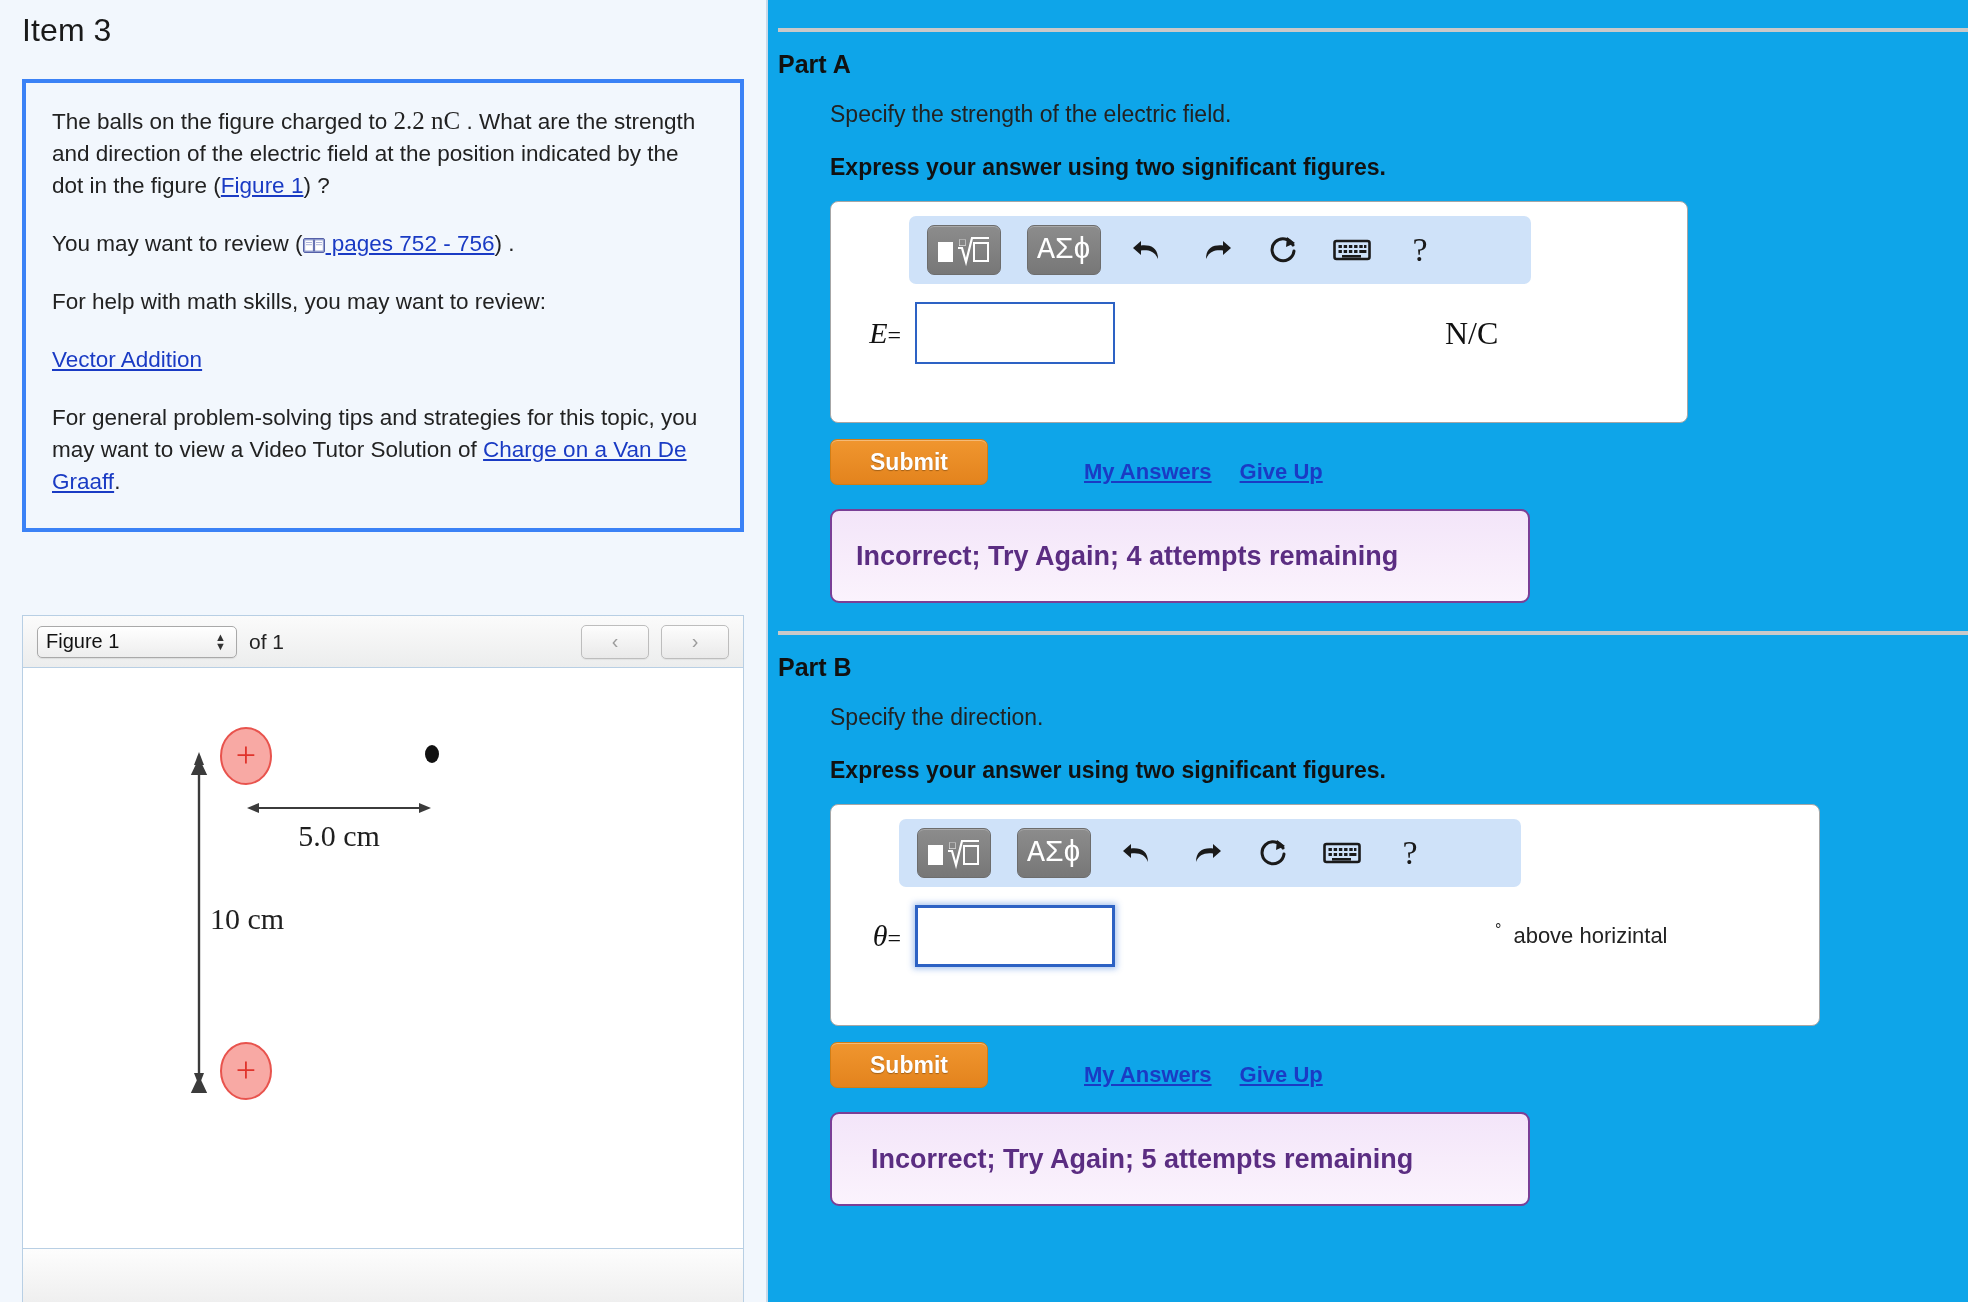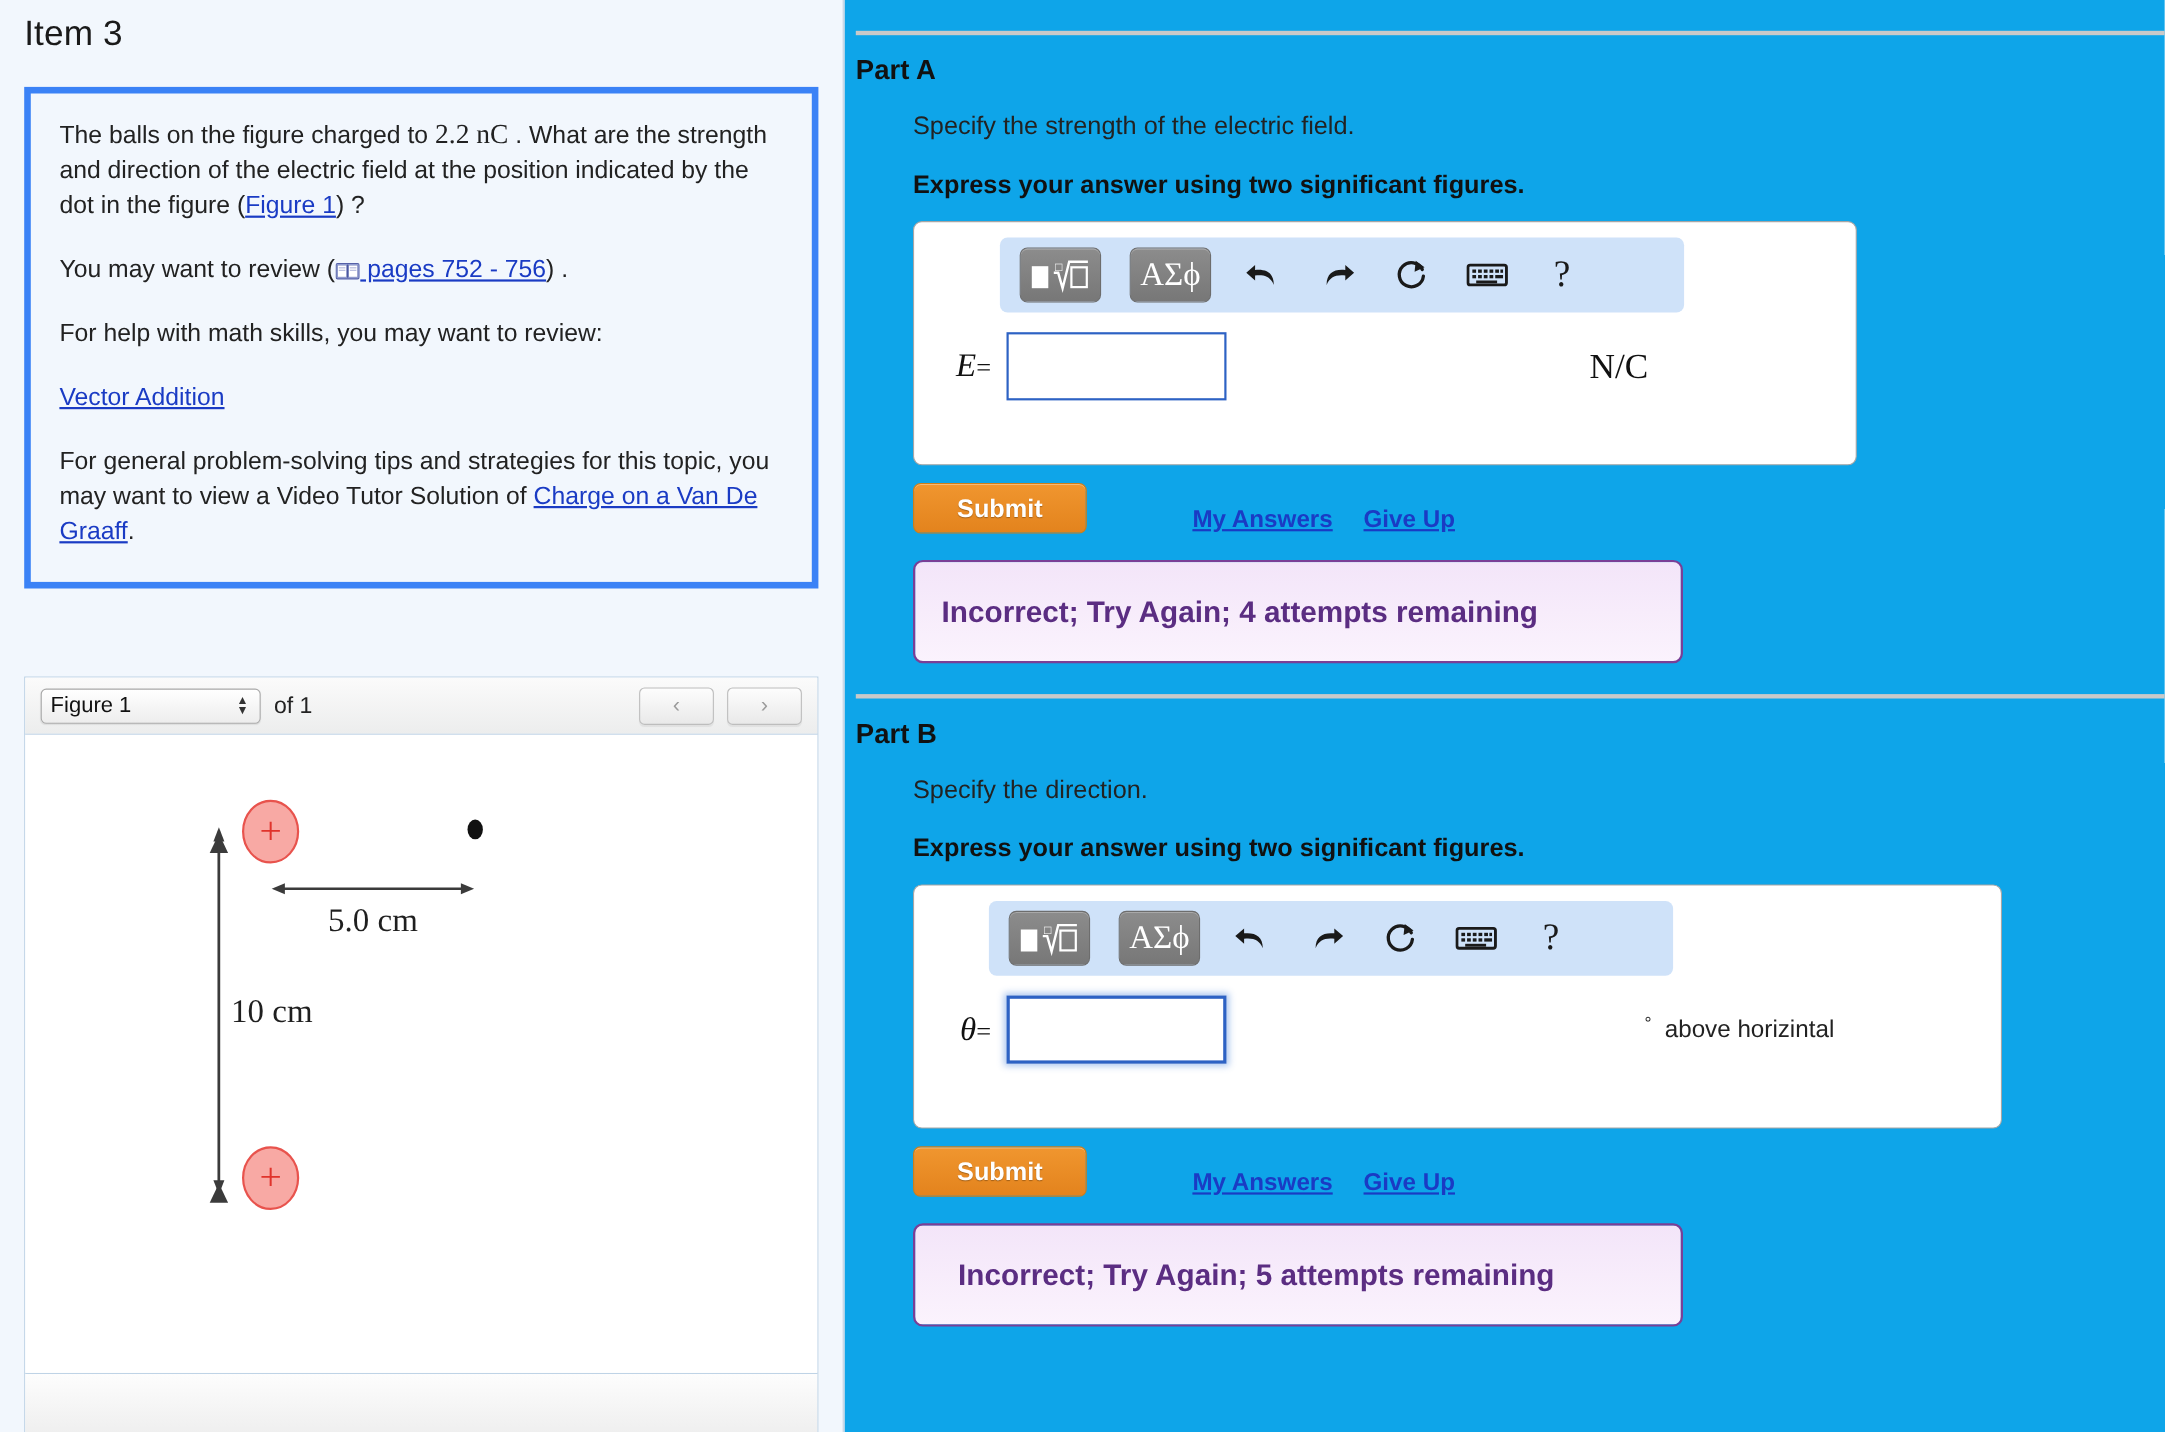--- a/index.html
+++ b/index.html
@@ -23,21 +23,21 @@
     padding: 0;
   }
   .item-title {
     font-size: 32px;
     color: #1a1a1a;
     padding: 12px 0 0 22px;
     letter-spacing: 0.1px;
   }
   .problem-box {
     margin: 30px 22px 0 22px;
-    border: 6px solid #3b82f6;
+    border: 4px solid #3b82f6;
     background: #f2f7fd;
     padding: 22px 26px 26px 26px;
   }
   .problem-box p {
     margin: 0 0 26px 0;
     font-size: 22.5px;
     line-height: 32px;
     color: #222;
   }
   .problem-box p:last-child { margin-bottom: 4px; }
@@ -147,21 +147,21 @@
   .mbtn {
     width: 74px; height: 50px;
     border-radius: 7px;
     background: linear-gradient(#8c8c8c, #777777);
     border: 1px solid #6d6d6d;
     display: flex; align-items: center; justify-content: center;
     color: #fff;
     box-shadow: inset 0 1px 0 rgba(255,255,255,.25);
     flex: none;
   }
-  .mbtn.sigma { font-family: Liberation Serif, serif; font-size: 30px; }
+  .mbtn.sigma { font-family: Liberation Mono, monospace; font-size: 30px; }
   .icon-btn {
     width: 42px; height: 44px;
     display: flex; align-items: center; justify-content: center;
     color: #1a1a1a;
     flex: none;
   }
   .icon-btn.qmark { font-size: 34px; font-family: "Liberation Serif", serif; }
 
   .ans-row {
     position: absolute;

